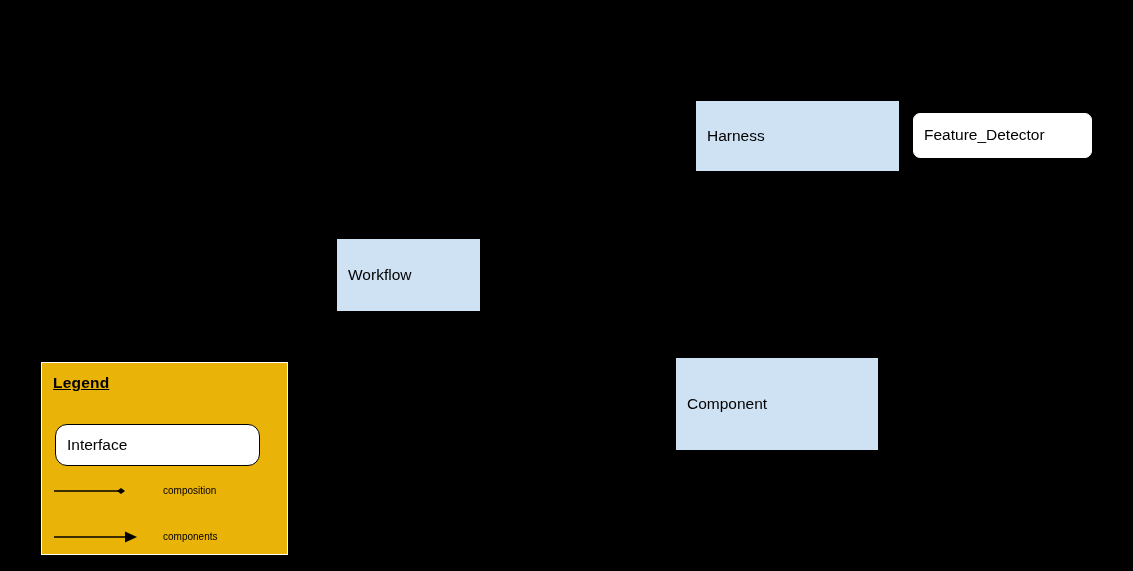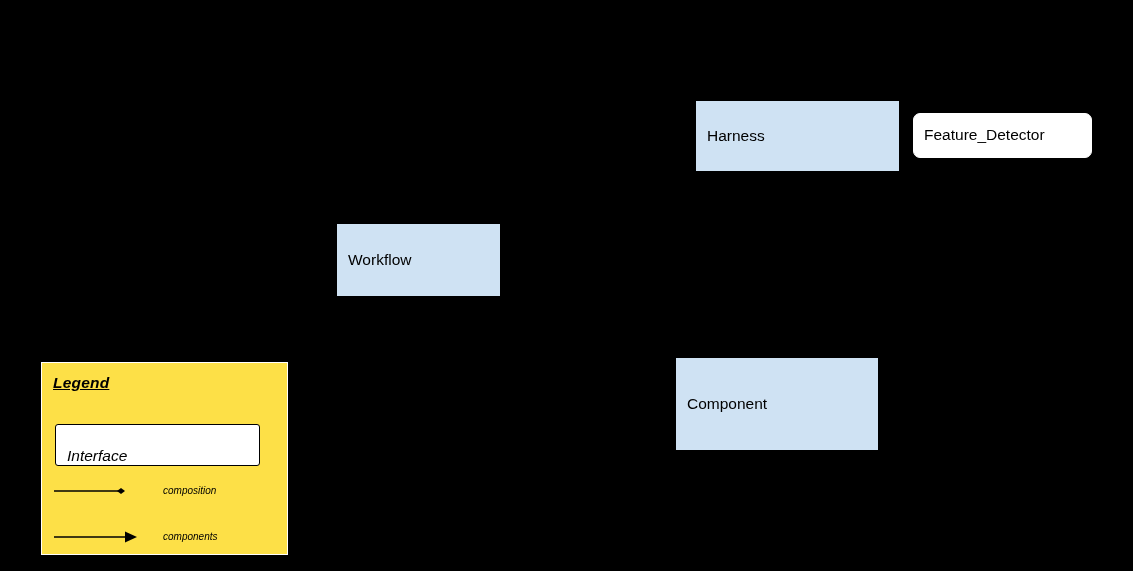--- a/index.html
+++ b/index.html
@@ -47,47 +47,46 @@
     border-radius: 7px;
   }
 
   
   #legend-panel {
     position: absolute;
     left: 41px;
     top: 362px;
     width: 247px;
     height: 193px;
-    background: #fde047;
+    background: #eab308;
     border: 1px solid #ffffff;
     box-sizing: border-box;
-    font-style: italic;
   }
   #legend-title {
     position: absolute;
     left: 11px;
     top: 11px;
     font-size: 15.5px;
     font-weight: bold;
     color: #000000;
     text-decoration: underline;
     letter-spacing: 0.2px;
   }
   #legend-interface-sample {
     position: absolute;
     left: 13px;
     top: 61px;
     width: 205px;
     height: 42px;
     background: #ffffff;
     border: 1.3px solid #000000;
-    border-radius: 3px;
+    border-radius: 12px;
     box-sizing: border-box;
     display: flex;
-    align-items: flex-end;
+    align-items: center;
   }
   #legend-interface-sample .node-label {
     padding: 0 11px;
     font-size: 15.5px;
     color: #000000;
   }
 
   .legend-row {
     position: absolute;
     left: 11px;
@@ -118,21 +117,21 @@
 
   <div class="node class-node" style="left:671px; top:101px; width:203px; height:70px;margin-left:25px;">
     <span class="node-label">Harness</span>
   </div>
 
   <div class="node interface-node" style="left:913px; top:113px; width:179px; height:45px;">
     <span class="node-label">Feature_Detector</span>
   </div>
 
 
-  <div class="node class-node" style="left:337px; top:224px; width:163px; height:72px;justify-content:flex-end;">
+  <div class="node class-node" style="left:337px; top:239px; width:143px; height:72px;justify-content:flex-end;">
     <span class="node-label">Workflow</span>
   </div>
 
   <div class="node class-node" style="left:676px; top:358px; width:202px; height:92px;">
     <span class="node-label">Component</span>
   </div>
 
 
   <div id="legend-panel">
 

